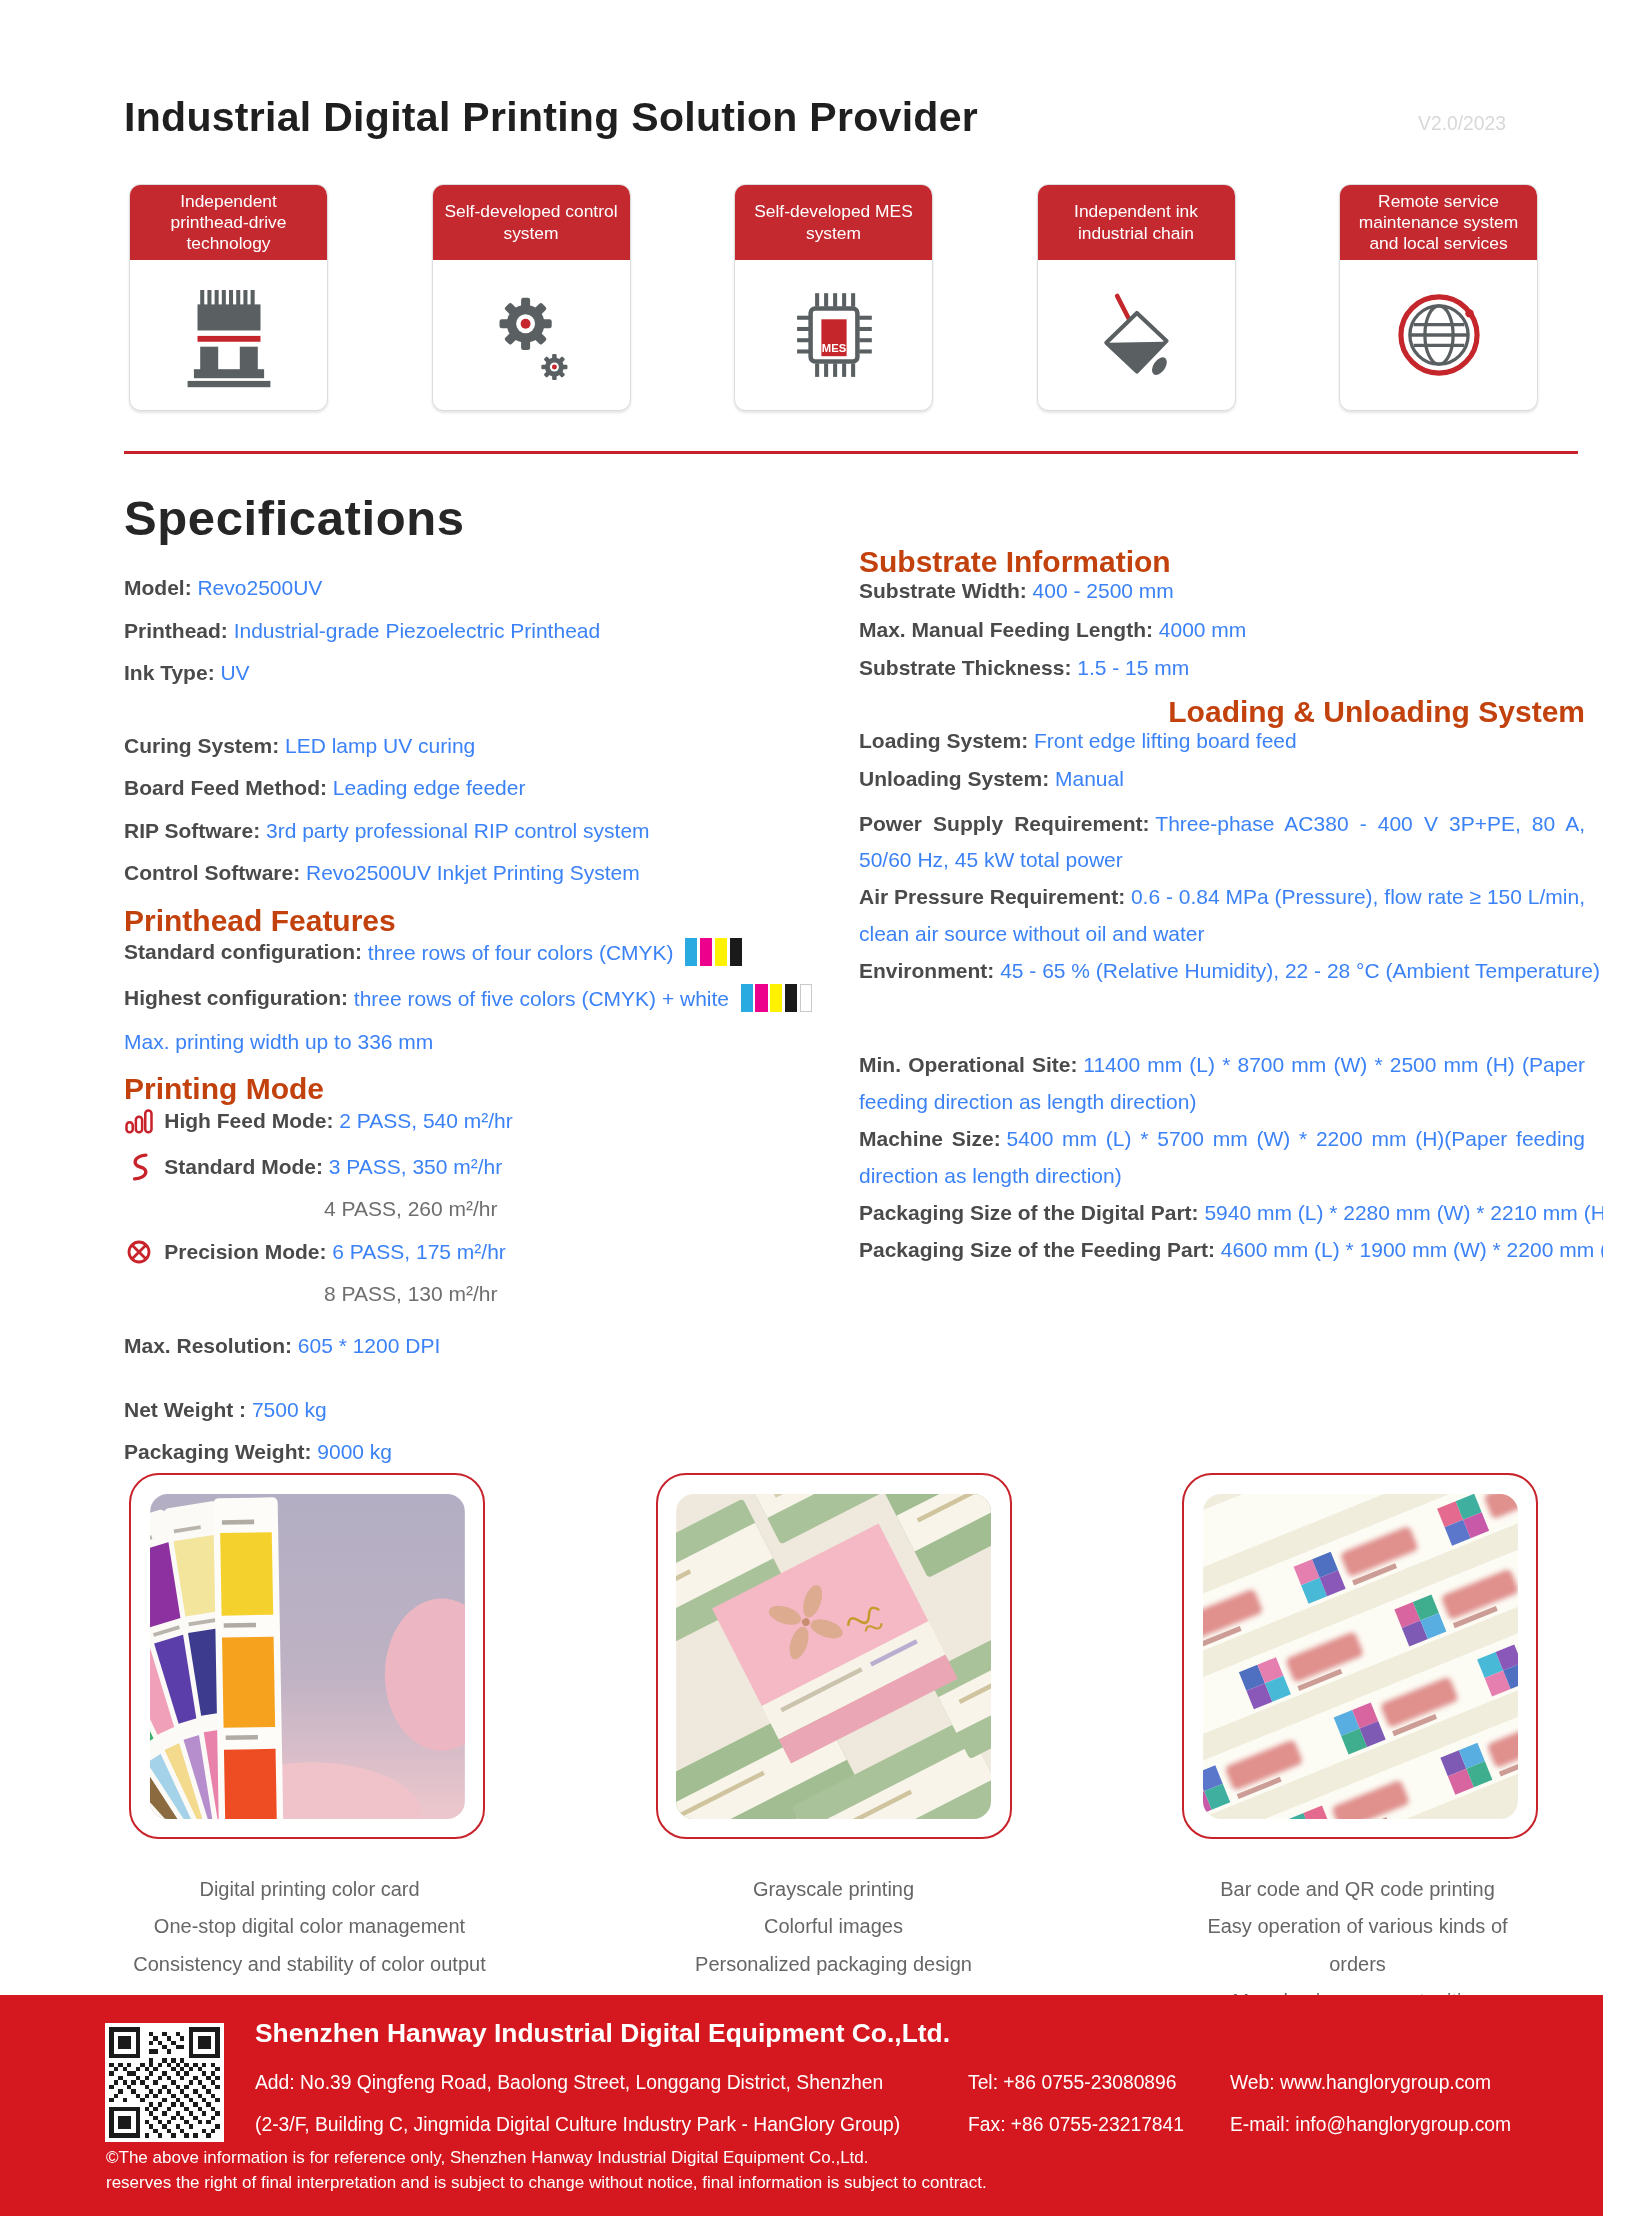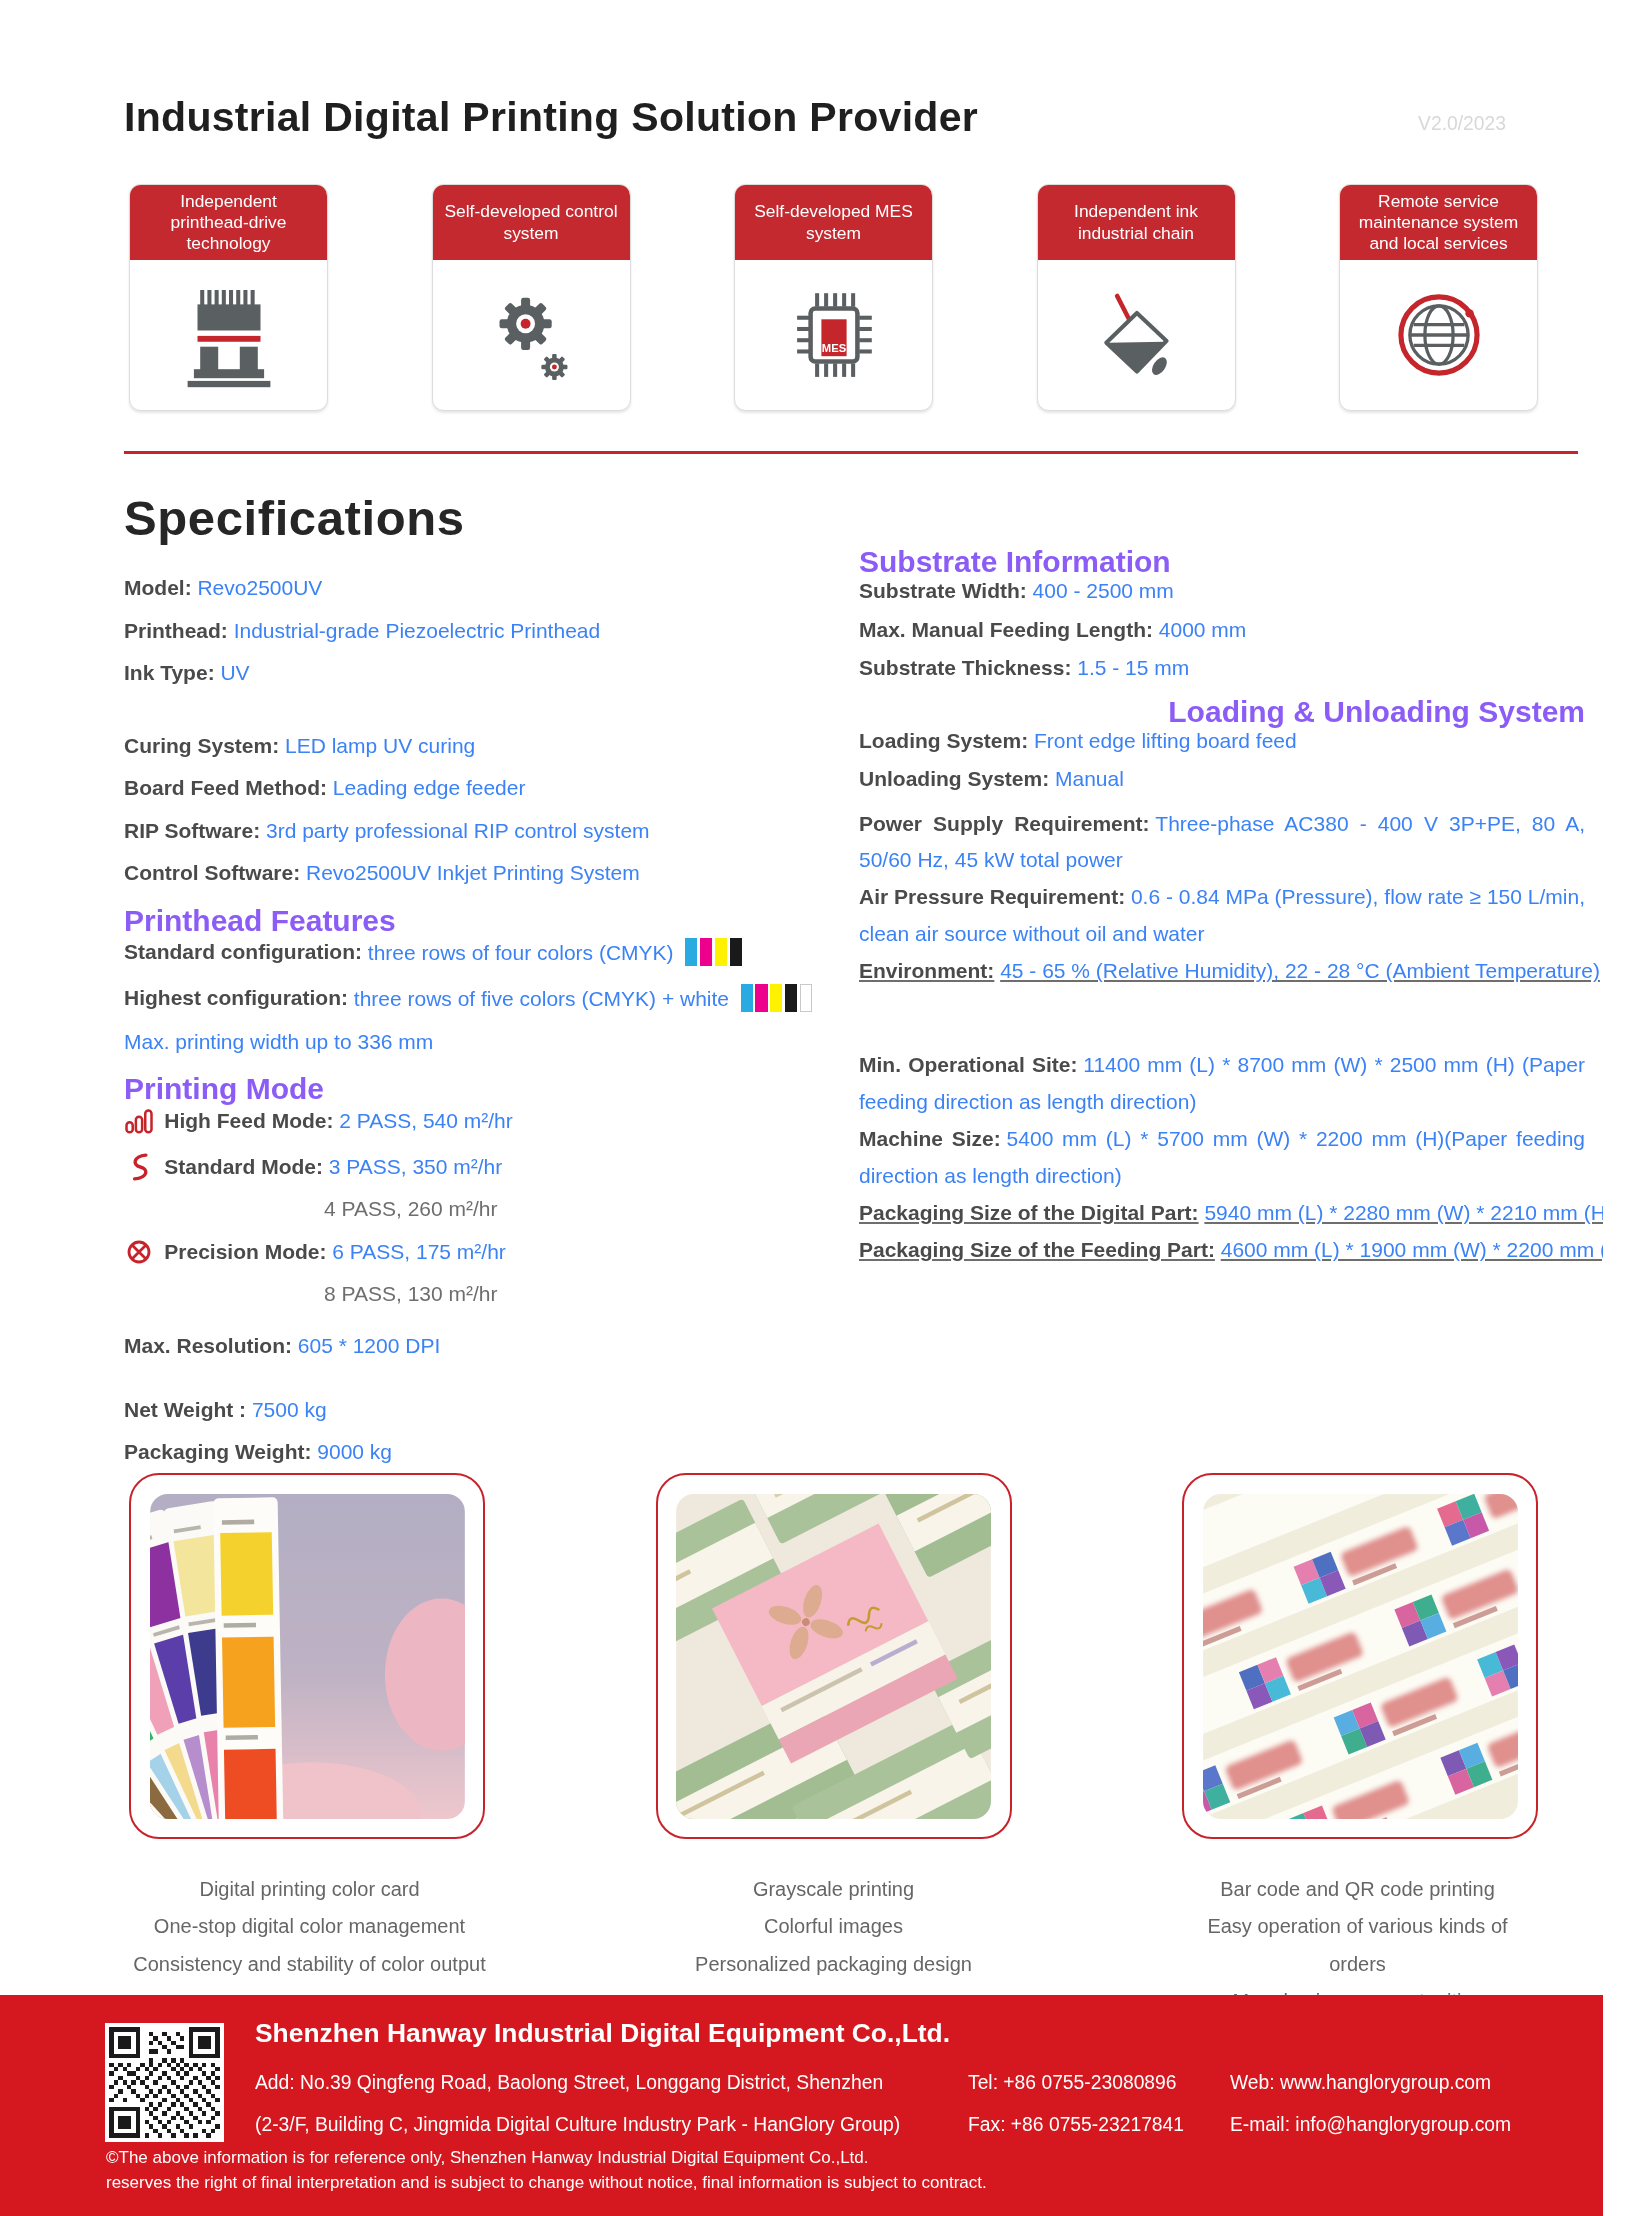--- a/index.html
+++ b/index.html
@@ -17,21 +17,21 @@
   .card-head{height:75px;background:#c42930;color:#fff;display:flex;align-items:center;justify-content:center;
         text-align:center;font-size:17.4px;line-height:1.22;padding:3.9px 10.3px;box-sizing:border-box;}
   .card-body{height:150px;display:flex;align-items:center;justify-content:center;}
 
   .divider{position:absolute;left:124px;top:451px;width:1454px;height:3.2px;background:#c8222a;}
 
   
   .col-left{position:absolute;left:124px;top:490px;width:735px;}
   .col-right{position:absolute;left:859px;top:545px;width:726px;}
   .spec-h{font-size:49px;font-weight:800;color:#262626;margin:0 0 30px 0;letter-spacing:0.6px;}
-  h3.red{font-size:30px;font-weight:700;color:#8b5cf6;margin:0;}
+  h3.red{font-size:30px;font-weight:700;color:#c2410c;margin:0;}
   .spec{font-size:21px;line-height:24.5px;margin-bottom:18px;white-space:nowrap;}
   .lbl{font-weight:700;color:#4a4a4a;margin-right:5.8px;}
   .val{color:#3b82f6;}
   .grp-gap{height:30px;}
   .h-pf{margin:7.7px 0 23px 0;}
   .h-pm{margin:6.4px 0 23px 0;}
   .sw{display:inline-block;width:12.2px;height:28px;margin-right:2.6px;vertical-align:-6.4px;}
   .sw-c{background:#29abe2;}.sw-m{background:#ec008c;}.sw-y{background:#fff200;}.sw-k{background:#1a1a1a;}
   .sw-w{background:#fff;border:1.3px solid #c9c9c9;box-sizing:border-box;}
   .swatches{margin-left:11.6px;}
@@ -40,21 +40,21 @@
   .mode-sub{font-size:21px;color:#6e6e6e;margin:0 0 15.5px 200px;}
   .res-line{margin-top:28px;}
   .wt1{margin-top:39px;}
 
   .spec-r{font-size:21px;line-height:24.5px;margin-bottom:14px;white-space:nowrap;}
   .h-si{margin:0 0 30px 0;}
   .h-lu{margin:23px 0 27px 0;text-align:right;}
   .para{font-size:21px;line-height:1.76;text-align:justify;margin:0;color:#6e6e6e;}
   .req-block{margin-top:14px;}
   .site-block{margin-top:57px;}
-  .oneline{white-space:nowrap;text-align:left;text-decoration:underline;}
+  .oneline{white-space:nowrap;text-align:left;}
 
   
   .gallery{position:absolute;left:129px;top:1473px;width:1409px;display:flex;justify-content:space-between;}
   .photo-card{width:356px;height:366px;border:2.6px solid #c8222a;border-radius:30px;background:#fff;
         display:flex;align-items:center;justify-content:center;box-sizing:border-box;}
   .photo{width:315px;height:325px;border-radius:18px;overflow:hidden;}
   .photo svg{display:block;}
   .captions{position:absolute;left:129px;top:1871px;width:1409px;display:flex;justify-content:space-between;}
   .caption{width:361px;text-align:center;font-size:20px;color:#666;line-height:1.87;}
 

